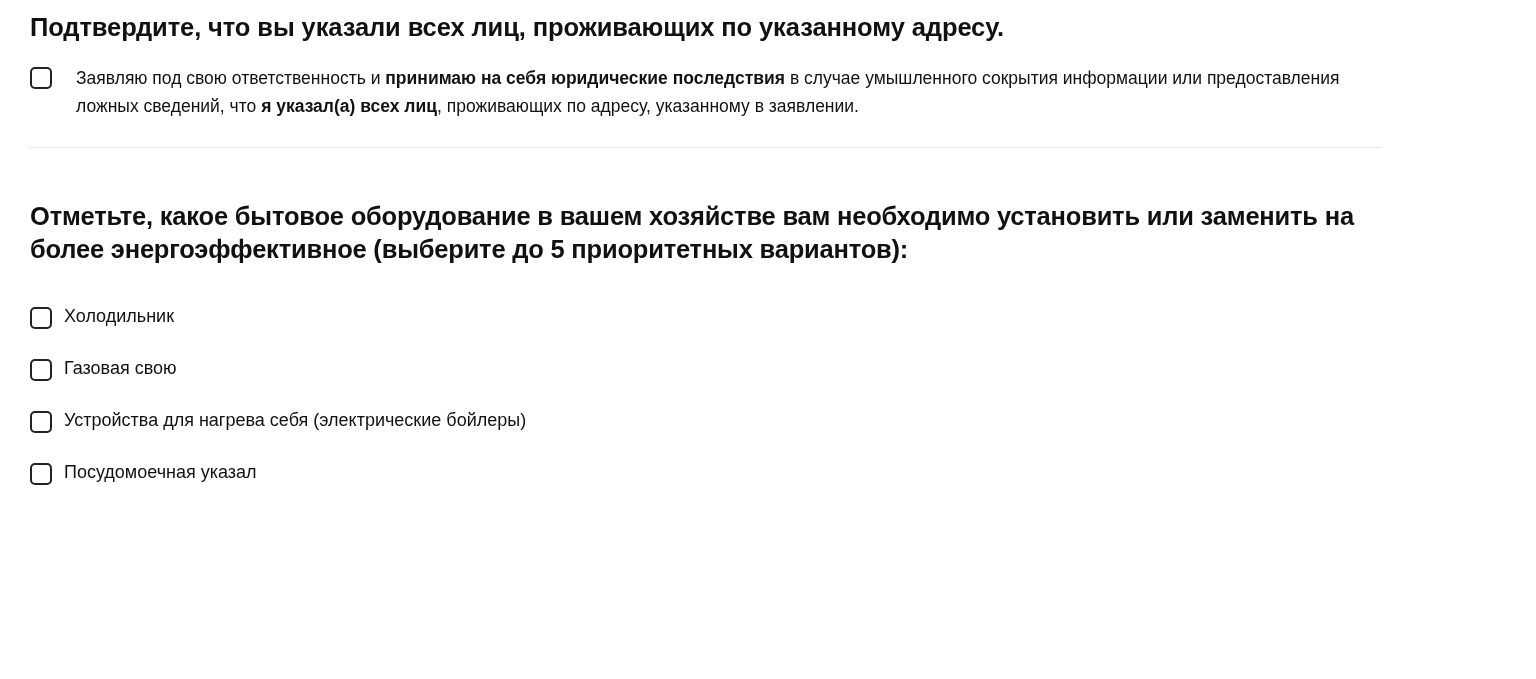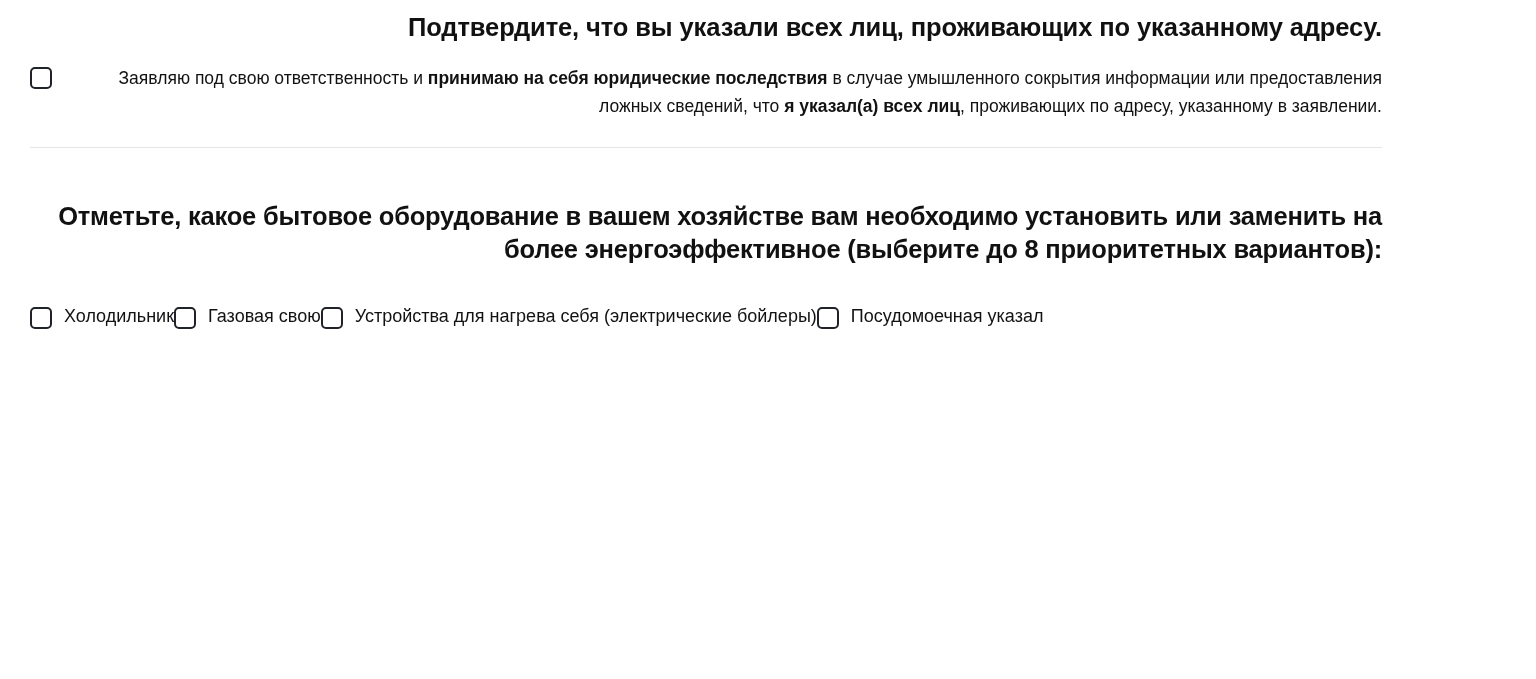--- a/index.html
+++ b/index.html
@@ -13,21 +13,20 @@
     font-family: "Liberation Sans", sans-serif;
     color: #0b0b0b;
     -webkit-font-smoothing: antialiased;
     overflow: hidden;
   }
   .page {
     width: 1412px;
     height: 679px;
     position: relative;
     box-sizing: border-box;
-    text-align: right;
   }
 
   
   .section-confirm {
     padding: 12px 30px 0 30px;
   }
   .q-title {
     font-size: 25.5px;
     font-weight: bold;
     line-height: 1.25;
@@ -74,22 +73,22 @@
     font-size: 25.5px;
     font-weight: bold;
     line-height: 1.33;
     letter-spacing: -0.2px;
     margin: 0 0 26px 0;
     max-width: 1480px;
     color: #111111;
   }
   .opt-list {
     display: flex;
-    flex-direction: row;
-    gap: 0px;
+    flex-direction: column;
+    gap: 6px;
   }
   .opt-row {
     display: flex;
     align-items: center;
     height: 46px;
   }
   .opt-label {
     font-size: 18px;
     line-height: 1.2;
     margin-left: 12px;
@@ -108,21 +107,21 @@
       <div class="cbox"></div>
       <div class="consent-text">
         <span>Заявляю под свою ответственность и </span><b>принимаю на себя юридические последствия</b><span> в случае умышленного сокрытия информации или предоставления ложных сведений, что </span><b>я указал(а) всех лиц</b><span>, проживающих по адресу, указанному в заявлении.</span>
       </div>
     </div>
 
     <div class="divider"></div>
   </section>
 
   <section class="section-appliances">
-    <h2 class="q-title2">Отметьте, какое бытовое оборудование в вашем хозяйстве вам необходимо установить или заменить на более энергоэффективное (выберите до 8 приоритетных вариантов):</h2>
+    <h2 class="q-title2">Отметьте, какое бытовое оборудование в вашем хозяйстве вам необходимо установить или заменить на более энергоэффективное (выберите до 5 приоритетных вариантов):</h2>
 
     <div class="opt-list">
 
       <div class="opt-row">
         <div class="cbox"></div>
         <span class="opt-label">Холодильник</span>
       </div>
 
 
       <div class="opt-row">

